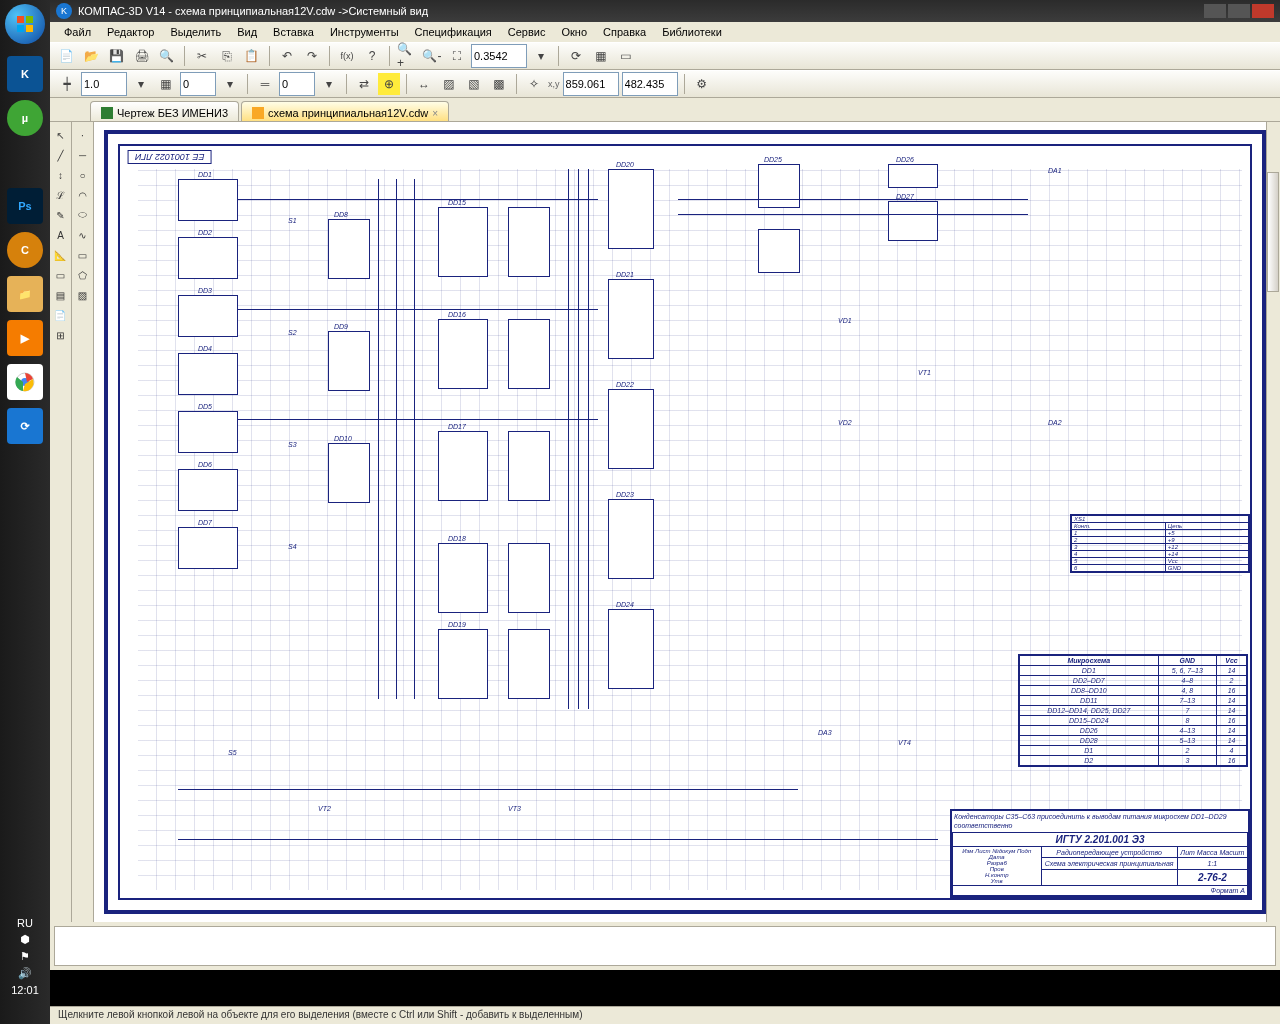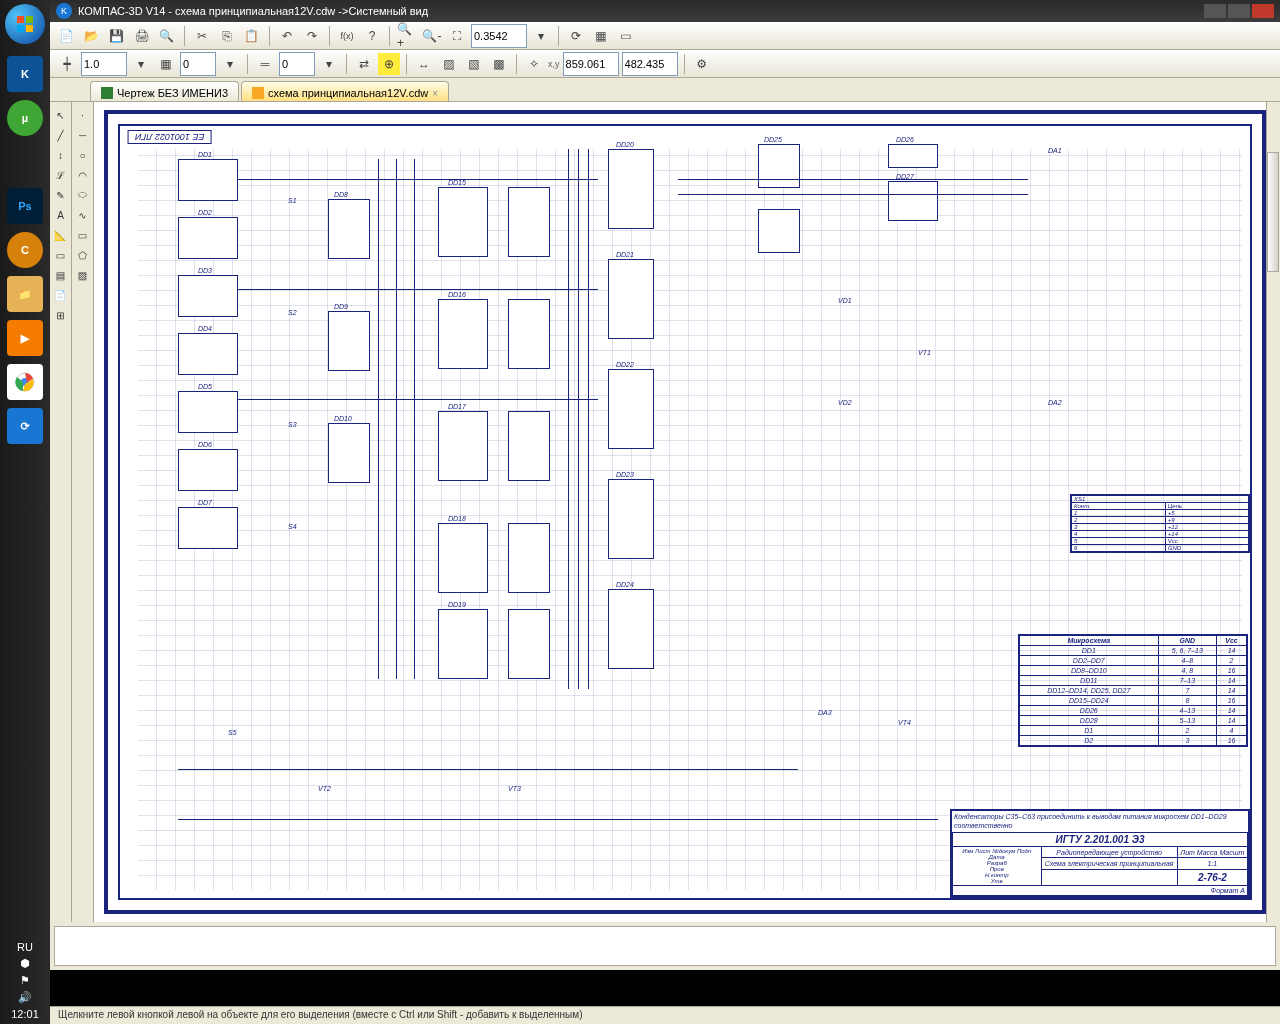--- a/index.html
+++ b/index.html
@@ -3,21 +3,21 @@
 <meta charset="utf-8">
 <style>
 * { box-sizing: border-box; margin: 0; padding: 0; font-family: Tahoma, sans-serif; }
 body { background: #000; width: 1280px; height: 1024px; overflow: hidden; position: relative; }
 
 
 .taskbar-left { position: absolute; left: 0; top: 0; width: 50px; height: 100%; background: linear-gradient(to right,#1a1a1a,#2a2a2a); display: flex; flex-direction: column; align-items: center; padding-top: 4px; }
 .start-orb { width: 40px; height: 40px; border-radius: 50%; background: radial-gradient(circle at 30% 30%, #4fc3f7, #0d47a1); margin-bottom: 8px; display:flex;align-items:center;justify-content:center; }
 .task-icon { width: 36px; height: 36px; margin: 4px 0; border-radius: 4px; display:flex;align-items:center;justify-content:center;font-size:11px;color:#fff;font-weight:bold; }
 .icon-kompas{background:#0b5394;} .icon-utorrent{background:#3fa535;border-radius:50%;} .icon-ps{background:#001e36;color:#31a8ff;margin-top:48px;} .icon-cc{background:#d6810c;border-radius:50%;} .icon-folder{background:#e6b258;} .icon-wmp{background:#f57c00;border-radius:4px;} .icon-chrome{background:#fff;} .icon-rotate{background:#1976d2;}
-.sys-bottom { position:absolute; bottom:0; left:0; width:50px; text-align:center; color:#fff; font-size:11px; }
+.sys-bottom { position:absolute; bottom:24px; left:0; width:50px; text-align:center; color:#fff; font-size:11px; }
 .sys-bottom div{margin:4px 0;}
 
 
 .app { position: absolute; left: 50px; top: 0; right: 0; height: 970px; background: #ece9d8; display: flex; flex-direction: column; }
 .titlebar { height: 22px; background: linear-gradient(to bottom,#2b2b2b,#3c3c3c); color:#fff; display:flex; align-items:center; padding:0 6px; font-size:11px;}
 .titlebar .app-icon{width:16px;height:16px;background:#1976d2;border-radius:50%;margin-right:6px;display:flex;align-items:center;justify-content:center;font-size:9px;}
 .titlebar-spacer{flex:1;}
 .winbtn{width:22px;height:14px;background:#555;margin-left:2px;display:inline-block;}
 
 .menubar { height: 20px; background: #ece9d8; display:flex; align-items:center; padding:0 8px; font-size:11px; gap:4px;}
@@ -122,20 +122,33 @@
     <span>&nbsp;-&nbsp;</span>
     <span>схема принципиальная12V.cdw</span>
     <span>&nbsp;</span>
     <span>-&gt;Системный вид</span>
     <div class="titlebar-spacer"></div>
     <div class="winbtn"></div>
     <div class="winbtn"></div>
     <div class="winbtn" style="background:#c0392b;"></div>
   </div>
 
+  <div class="menubar">
+    <span>Файл</span>
+    <span>Редактор</span>
+    <span>Выделить</span>
+    <span>Вид</span>
+    <span>Вставка</span>
+    <span>Инструменты</span>
+    <span>Спецификация</span>
+    <span>Сервис</span>
+    <span>Окно</span>
+    <span>Справка</span>
+    <span>Библиотеки</span>
+  </div>
 
   <div class="toolbar">
     <div class="tbtn">📄</div>
     <div class="tbtn">📂</div>
     <div class="tbtn">💾</div>
     <div class="tbtn">🖨</div>
     <div class="tbtn">🔍</div>
     <div class="tsep"></div>
     <div class="tbtn">✂</div>
     <div class="tbtn">⎘</div>

